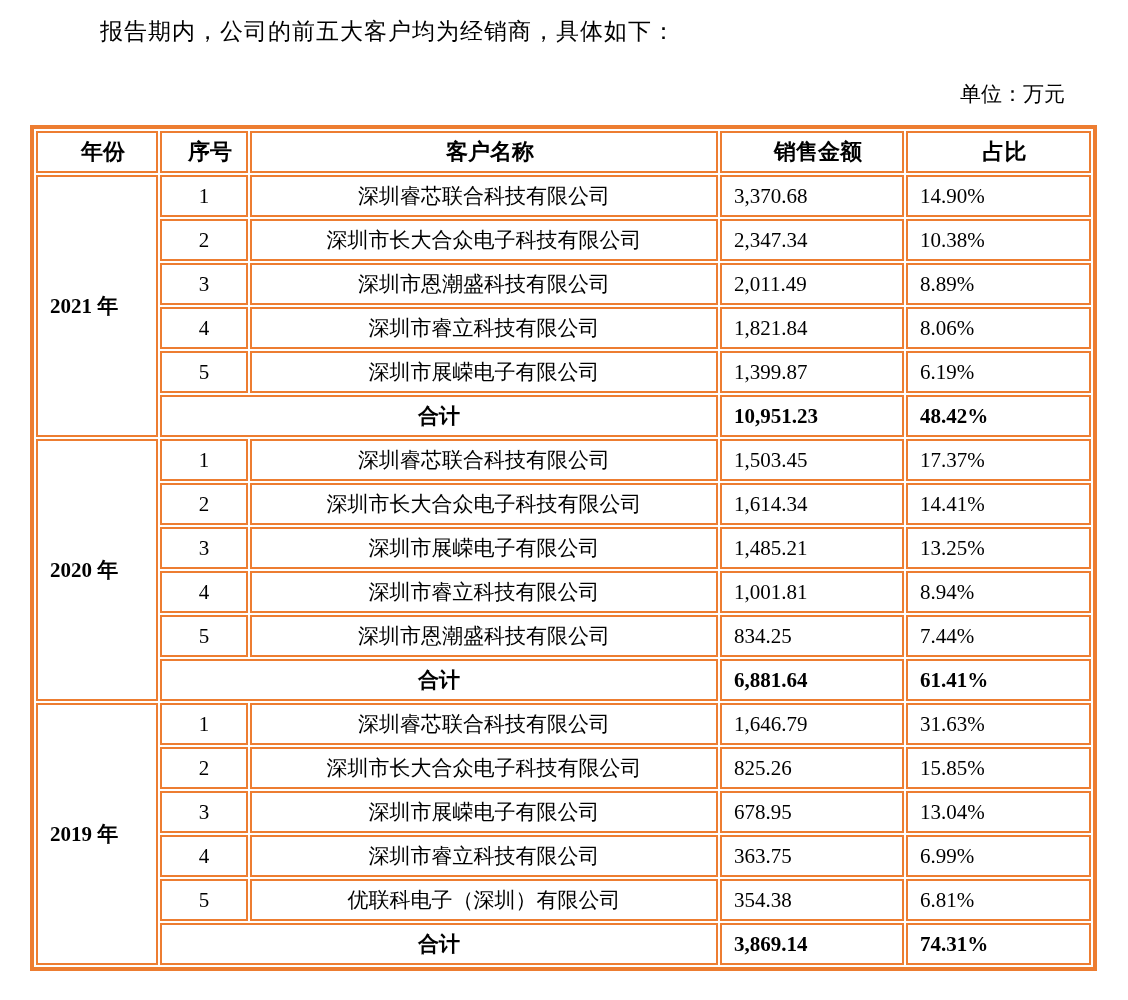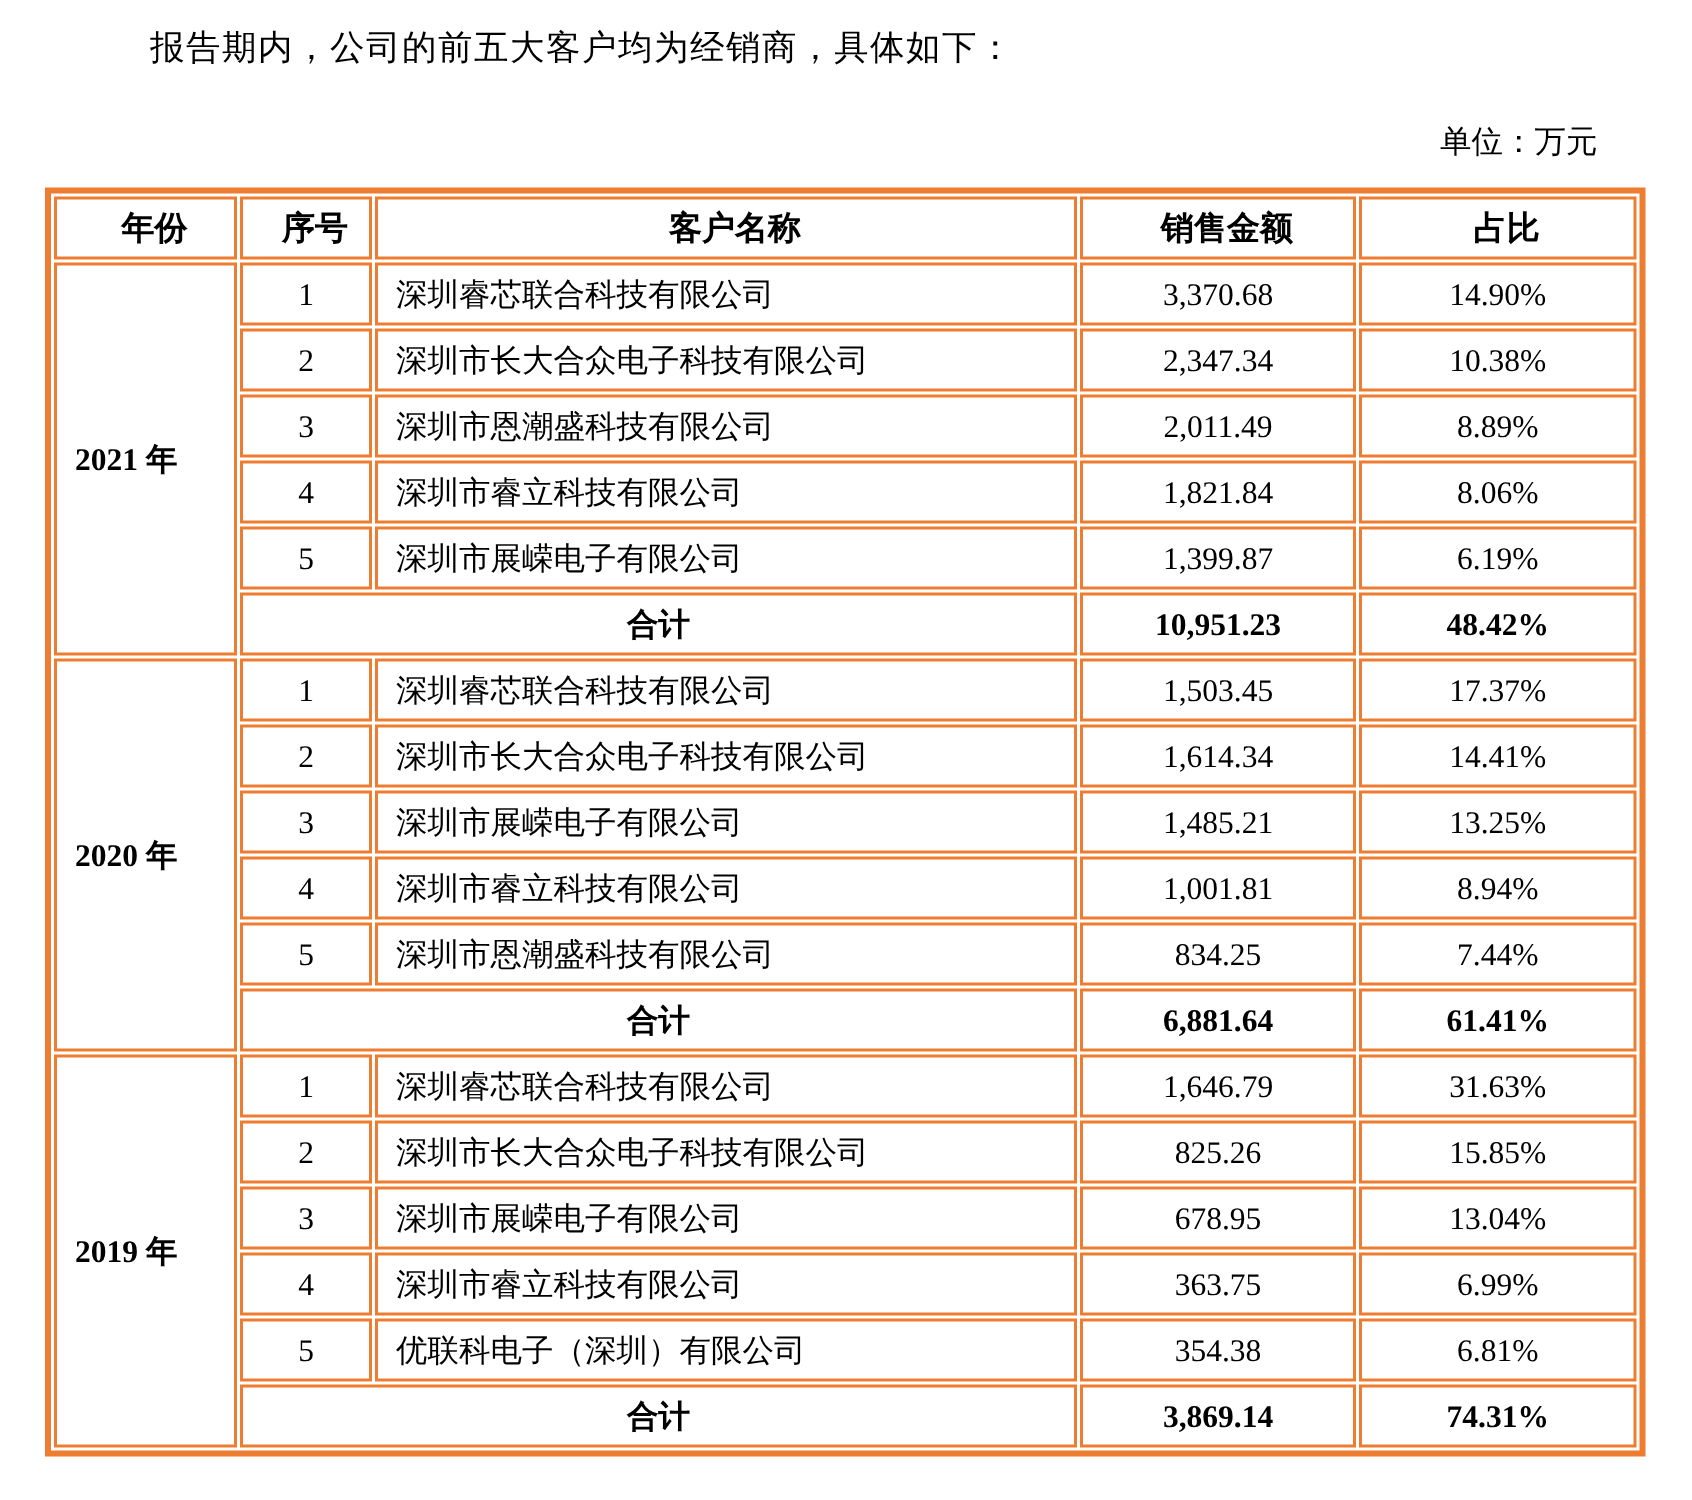--- a/index.html
+++ b/index.html
@@ -53,22 +53,22 @@
     vertical-align: middle;
   }
   .customers-table th {
     font-weight: bold;
     text-align: center;
     font-size: 22px;
     padding-left: 24px;
   }
   td.year-cell  { text-align: left; font-weight: bold; }
   td.rank-cell  { text-align: center; }
-  td.customer-cell { text-align: left; }
-  td.amount-cell, td.share-cell { text-align: center; }
+  td.customer-cell { text-align: center; }
+  td.amount-cell, td.share-cell { text-align: left; }
   td.total-label-cell { text-align: center; font-weight: bold; margin-left: 21px; }
   td.total-val { font-weight: bold; margin-top: 48px; }
 </style>
 </head>
 <body>
 
 <div class="page">
 
   <p class="intro">报告期内，公司的前五大客户均为经销商，具体如下：</p>
 

